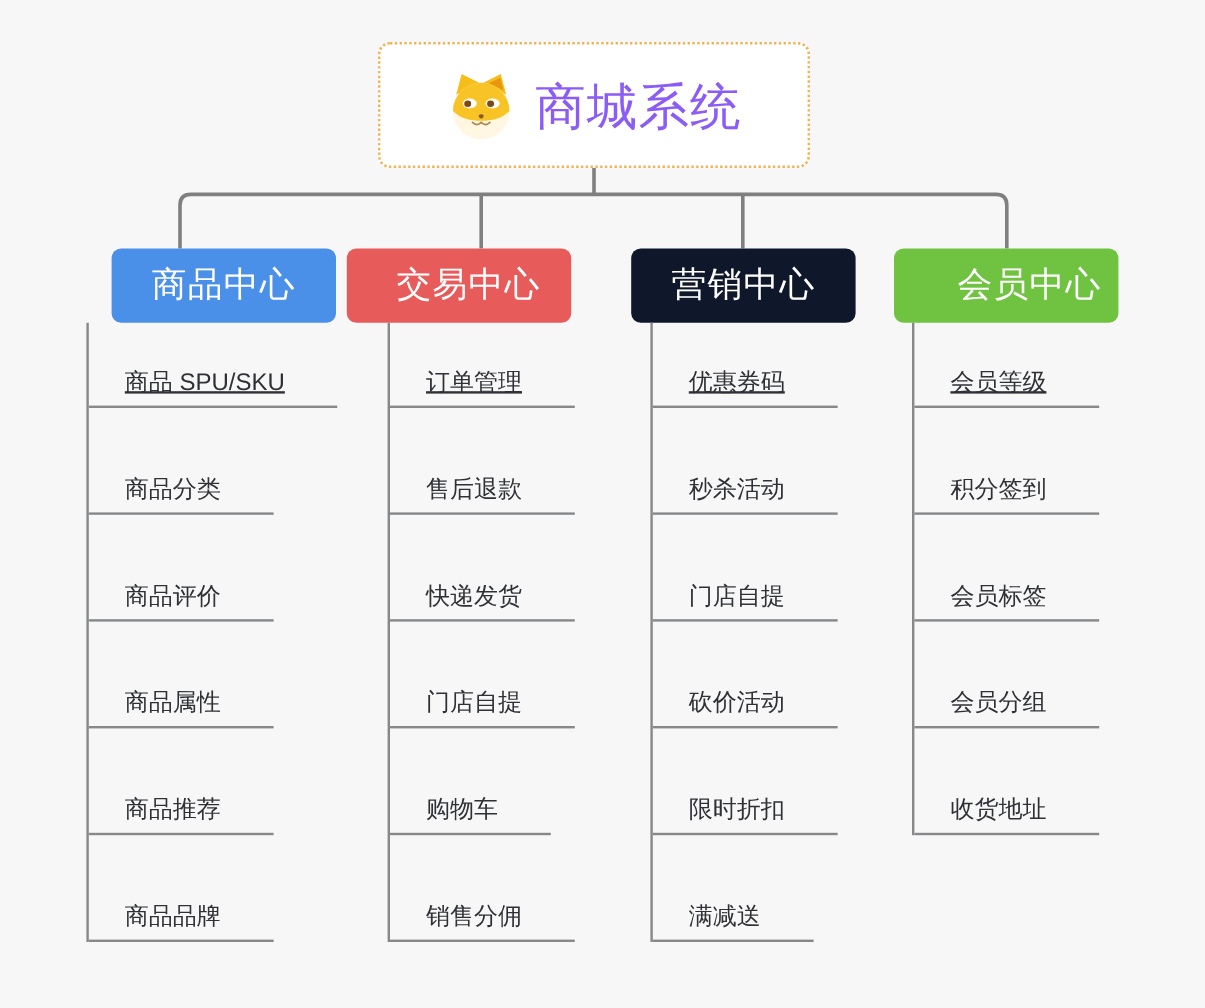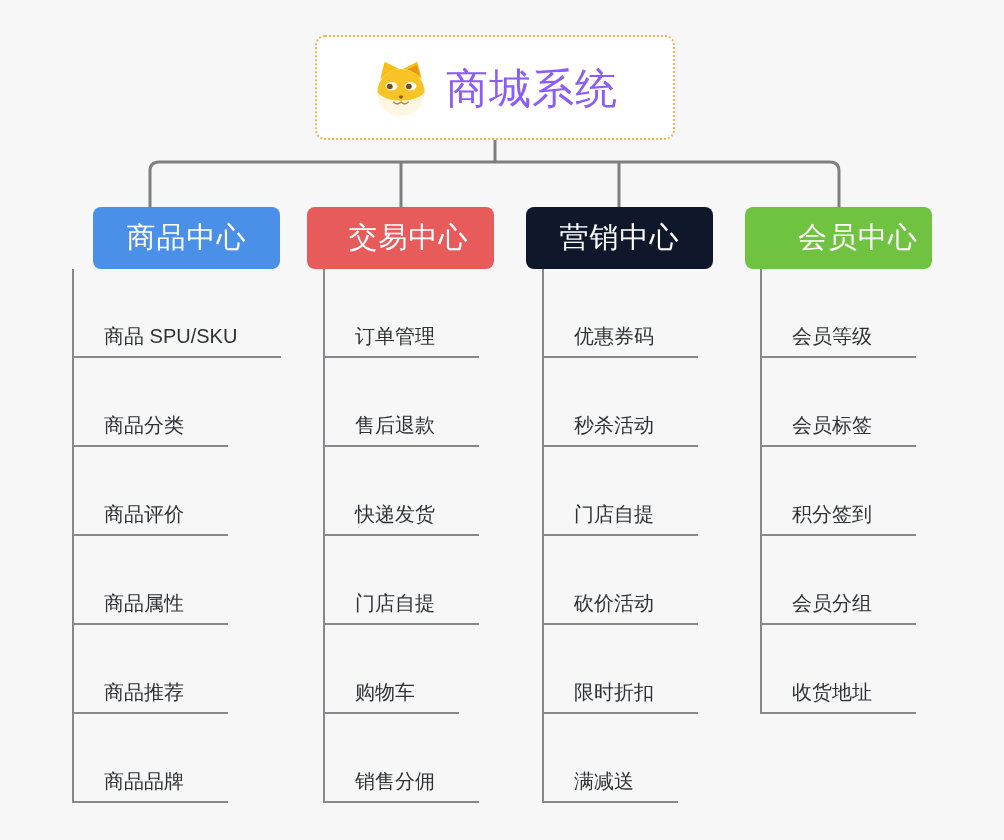--- a/index.html
+++ b/index.html
@@ -24,41 +24,41 @@
   }
 
   
   .hdr{
     position:absolute;top:207px;width:187px;height:62px;border-radius:8px;
     display:flex;align-items:center;justify-content:center;
     color:#ffffff;font-size:29px;letter-spacing:1px;cursor:pointer;
     box-sizing:border-box;
   }
   .hdr-0{left:68px;margin-left:25px;}
-  .hdr-1{left:307px;padding-left:16px;}
+  .hdr-1{left:289px;padding-left:16px;}
   .hdr-2{left:526px;}
   .hdr-3{left:745px;}
 
   
   .col{
     position:absolute;top:269px;border-left:2px solid #87888a;
     display:flex;flex-direction:column;align-items:flex-start;
   }
   .col-0{left:72px;}
   .col-1{left:323px;}
   .col-2{left:542px;}
   .col-3{left:760px;}
   .leaf{
     box-sizing:border-box;height:89px;
     display:flex;align-items:flex-end;
     padding:0 44px 6px 30px;
     border-bottom:2px solid #87888a;
     font-size:20px;color:#2f3136;white-space:nowrap;cursor:pointer;
   }
-  .leaf:first-child{height:89px;}
+  .leaf:first-child{height:71px;text-decoration:underline;}
 </style>
 </head>
 <body>
 
 <div class="canvas">
 
   <svg class="connectors" viewBox="0 0 1004 840" xmlns="http://www.w3.org/2000/svg">
     <g stroke="#7f7f7f" stroke-width="3" fill="none">
       <path d="M495 140 L495 162"></path>
       <path d="M150 207 L150 171 Q150 162 159 162 L830 162 Q839 162 839 171 L839 207"></path>
@@ -111,19 +111,19 @@
     <div class="leaf">优惠券码</div>
     <div class="leaf">秒杀活动</div>
     <div class="leaf">门店自提</div>
     <div class="leaf">砍价活动</div>
     <div class="leaf">限时折扣</div>
     <div class="leaf">满减送</div>
   </div>
 
   <div class="col col-3">
     <div class="leaf">会员等级</div>
+    <div class="leaf">积分签到</div>
     <div class="leaf">会员标签</div>
-    <div class="leaf">积分签到</div>
     <div class="leaf">会员分组</div>
     <div class="leaf">收货地址</div>
   </div>
 
 </div>
 
 </body></html>

